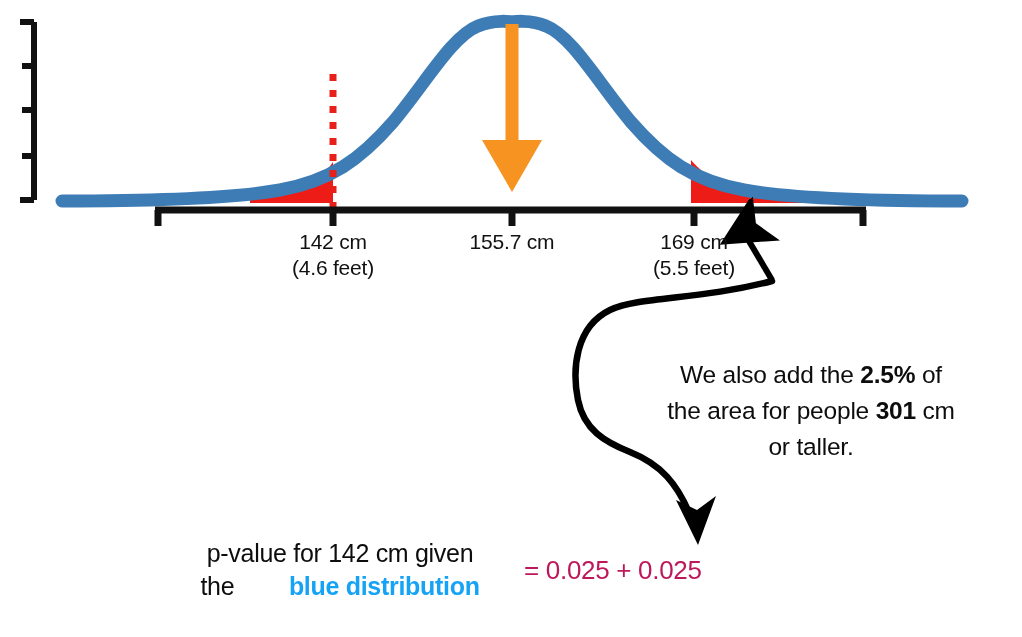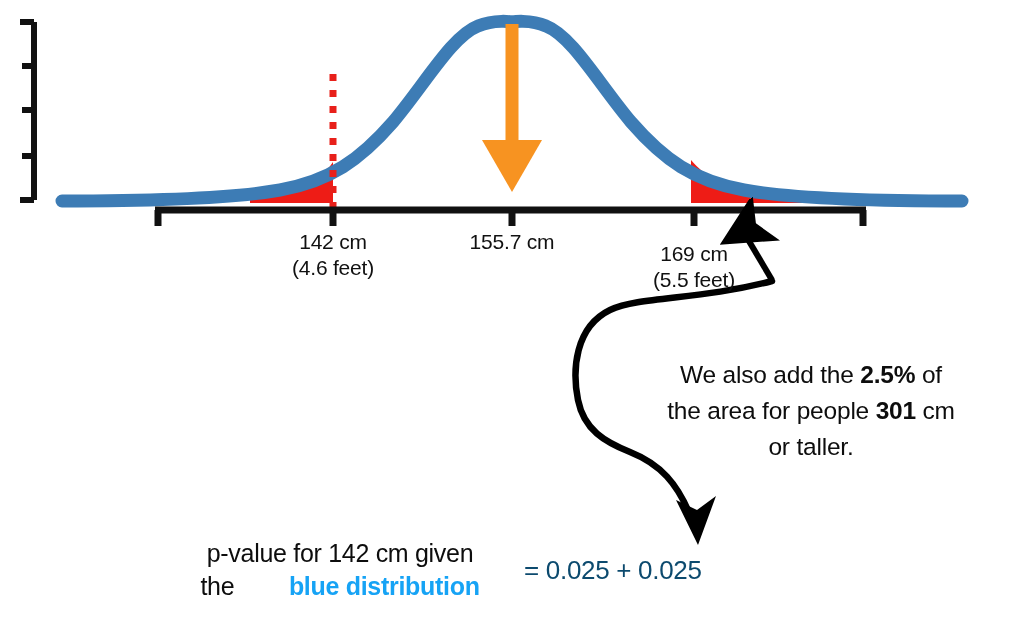--- a/index.html
+++ b/index.html
@@ -57,21 +57,21 @@
     line-height: 33px;
     color: #0d0d0d;
     letter-spacing: -0.3px;
   }
   .eq-left b { font-weight: normal; }
   .eq-blue {
     font-weight: bold;
   }
   .eq-right {
     font-size: 26px;
-    color: #0c4a6e;
+    color: #be185d;
     letter-spacing: -0.3px;
     white-space: nowrap;
   }
 </style>
 </head>
 <body>
 
 <div id="stage">
 
   <svg id="figure-svg" viewBox="0 0 1022 637">
@@ -141,21 +141,21 @@
 
   <div class="axis-label" style="left:253px; top:229px; width:160px;">
     <span class="lab-line">142 cm</span>
     <span class="lab-line">(4.6 feet)</span>
   </div>
 
   <div class="axis-label" style="left:432px; top:229px; width:160px;">
     <span class="lab-line">155.7 cm</span>
   </div>
 
-  <div class="axis-label" style="left:614px; top:229px; width:160px;margin-top:12px;">
+  <div class="axis-label" style="left:614px; top:229px; width:160px;">
     <span class="lab-line">169 cm</span>
     <span class="lab-line">(5.5 feet)</span>
   </div>
 
   <div class="callout" style="left:611px; top:357px; width:400px;">
     <div>
       <span>We also add the </span><b>2.5%</b><span> of</span>
     </div>
     <div>
       <span>the area for people </span><b>301</b><span> cm</span>

